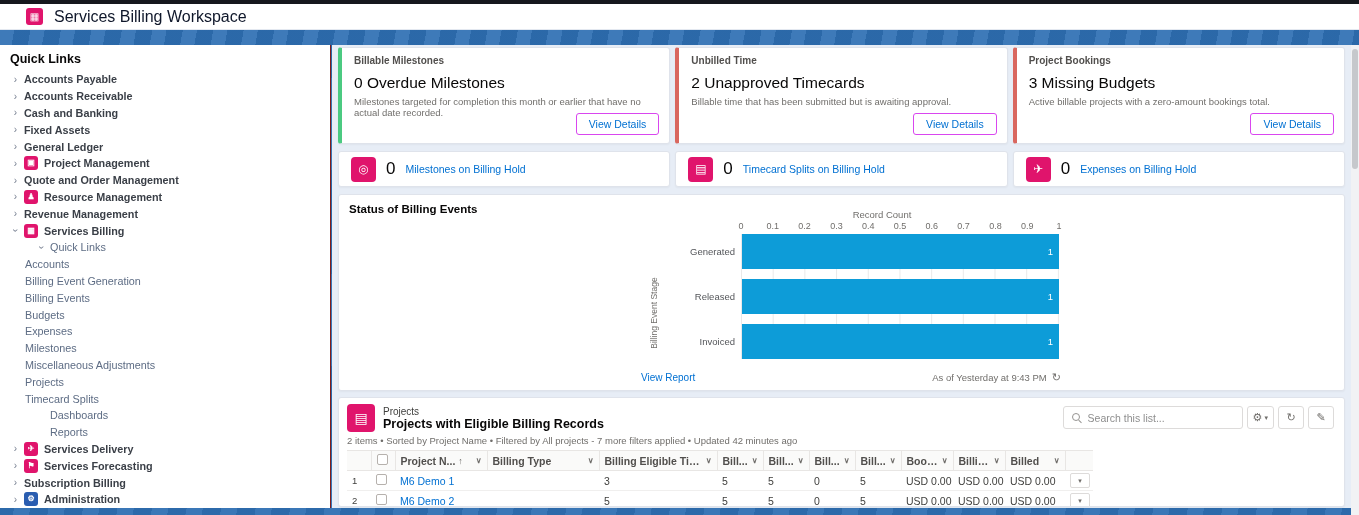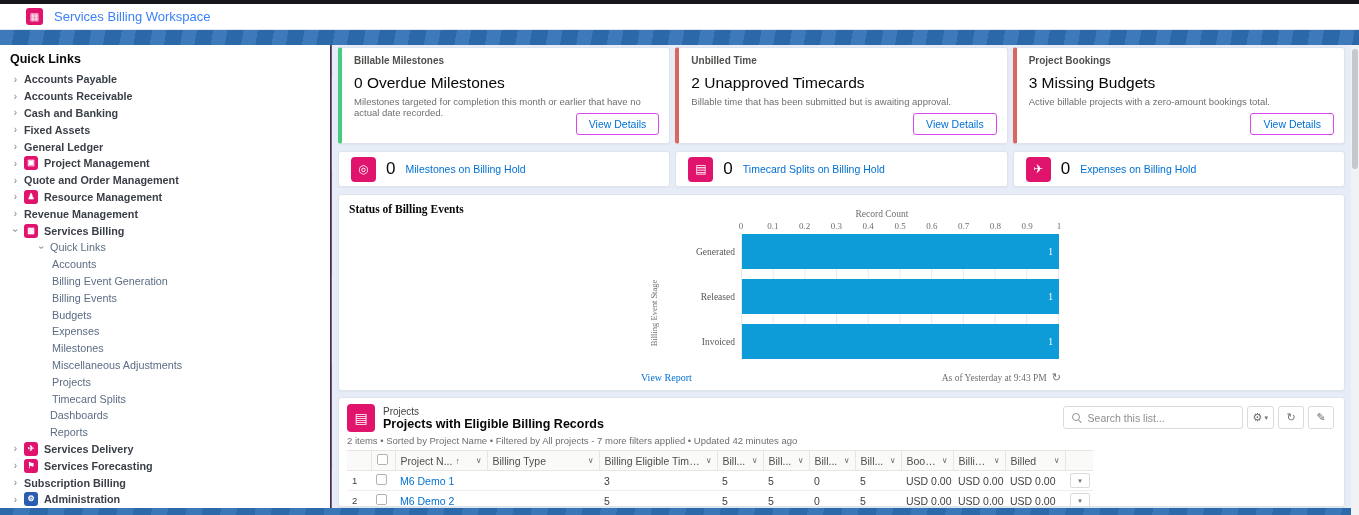--- a/index.html
+++ b/index.html
@@ -13,37 +13,37 @@
       radial-gradient(circle at 55% -80%, rgba(12,44,86,.22) 18px, transparent 19px),
       repeating-linear-gradient(100deg, rgba(255,255,255,.06) 0 16px, rgba(0,0,0,.05) 16px 34px);
     color:#3e3e3c;
   }
   
   .top-strip { position:absolute; top:0; left:0; right:0; height:4px; background:#16181d; }
   .app-header { position:absolute; top:4px; left:0; right:0; height:26px; background:#fff;
     display:flex; align-items:center; padding-left:26px; border-bottom:1px solid #e3e8f0; }
   .app-icon { width:17px; height:17px; border-radius:3px; background:#e0146c; color:#fff;
     font-size:10px; line-height:17px; text-align:center; margin-right:11px; }
-  .app-title { font-size:13px; color:#3b82f6; }
+  .app-title { font-size:16px; color:#0f172a; }
   .navbar { position:absolute; top:30px; left:0; right:0; height:15px;
     background-color:#2e6fb3;
     background-image:
       radial-gradient(circle at 22% 180%, rgba(255,255,255,.20) 10px, transparent 11px),
       radial-gradient(circle at 70% -90%, rgba(10,40,80,.25) 12px, transparent 13px),
       repeating-linear-gradient(100deg, rgba(255,255,255,.08) 0 14px, rgba(0,0,0,.06) 14px 30px);
   }
   
   .sidebar { position:absolute; left:0; top:45px; width:331px; height:463px; background:#fff;
     border-right:1px solid #7f1d1d; padding-top:7px; overflow:hidden; }
   .sidebar-title { font-size:12.5px; font-weight:bold; color:#080707; padding-left:10px; margin-bottom:5px; }
   .nav-list { list-style:none; }
   .nav-item { display:flex; align-items:center; height:16.8px; font-size:10.8px; cursor:pointer; }
   .nav-item.lv0 { padding-left:10px; font-weight:bold; color:#3a3f47; }
   .nav-item.lv1 { padding-left:36px; color:#5d6c84; }
-  .nav-item.lv2 { padding-left:52px; color:#5d6c84; }
+  .nav-item.lv2 { padding-left:25px; color:#5d6c84; }
   .nav-item.lv3 { padding-left:50px; color:#5d6c84; }
   .chev { width:11px; margin-right:3px; color:#767f90; font-size:10px; font-weight:normal;
     display:inline-block; text-align:center; }
   .chev.down { transform:rotate(90deg); }
   .nav-icon { width:14px; height:14px; border-radius:3px; color:#fff; font-size:8px; line-height:14px;
     text-align:center; margin-right:6px; flex:0 0 14px; }
   
   .main { position:absolute; left:332px; top:45px; width:1019px; height:463px;
     background:#e7edf6; padding:2px 6px 0 6px; }
   .scrollbar { position:absolute; right:0; top:45px; width:8px; height:470px; background:#f1f2f4; }
@@ -62,21 +62,21 @@
     border-radius:3px; color:#0070d2; font-size:10.5px; padding:4px 12px; cursor:pointer;
     font-family:"Liberation Sans", sans-serif; }
   
   .hold-row { display:flex; gap:5px; height:36px; margin-bottom:7px; }
   .hold-card { flex:1; display:flex; align-items:center; gap:10px; padding:0 12px; }
   .hold-icon { width:25px; height:25px; border-radius:4px; background:#e0146c; color:#fff;
     font-size:12px; line-height:25px; text-align:center; flex:0 0 25px; }
   .hold-count { font-size:17px; color:#080707; }
   .hold-label { font-size:10.5px; color:#0070d2; cursor:pointer; }
   
-  .chart-card { position:relative; height:197px; margin-bottom:6px; padding:8px 10px;font-family:Liberation Serif, serif; }
+  .chart-card { position:relative; height:197px; margin-bottom:6px; padding:8px 10px; }
   .chart-title { font-size:11.5px; font-weight:bold; color:#080707; }
   .chart-wrap { position:absolute; left:302px; top:14px; width:418px; }
   .chart-xtitle { font-size:9.5px; color:#706e6b; text-align:center; padding-left:64px; height:13px; }
   .chart-body { display:flex; }
   .chart-ylabel { width:12px; position:relative; }
   .chart-ylabel span { position:absolute; left:-32px; top:86px; transform:rotate(-90deg);
     transform-origin:center; font-size:8.5px; color:#706e6b; width:90px; text-align:center; display:block; }
   .chart-cats { width:52px; padding-top:12px;margin-left:36px; }
   .chart-cat { height:35px; margin-bottom:10px; display:flex; align-items:center; justify-content:flex-end;
     padding-right:6px; font-size:9.5px; color:#54565a; }
@@ -107,21 +107,21 @@
   .search-box input::placeholder { color:#8e8e8e; }
   .mag { width:10px; height:10px; position:relative; display:inline-block; flex:0 0 10px; }
   .mag::before { content:''; position:absolute; width:6px; height:6px; border:1.2px solid #969492; border-radius:50%; left:0; top:0; }
   .mag::after { content:''; position:absolute; width:4px; height:1.2px; background:#969492; transform:rotate(45deg); left:6px; top:8px; }
   .icon-btn { height:23px; min-width:26px; border:1px solid #dddbda; border-radius:3px; background:#fff;
     color:#706e6b; font-size:11px; display:flex; align-items:center; justify-content:center; gap:2px;
     cursor:pointer; padding:0 5px; font-family:"Liberation Sans", sans-serif; }
   .gear-caret { font-size:7px; }
   .list-meta { font-size:9.5px; color:#706e6b; margin:3px 0 4px 0; }
   table.grid { border-collapse:collapse; table-layout:fixed; width:746px; font-size:10.5px; }
-  .grid th { height:20px; background:#fafaf9; font-weight:normal; color:#514f4d; text-align:left;
+  .grid th { height:20px; background:#fafaf9; font-weight:bold; color:#514f4d; text-align:left;
     padding:0 5px; border-top:1px solid #e8e6e4; border-bottom:1px solid #e8e6e4; border-right:1px solid #e8e6e4;
     white-space:nowrap; overflow:hidden; cursor:pointer; }
   .grid th:last-child { border-right:none; }
   .grid td { height:20px; padding:0 5px; border-bottom:1px solid #f0efee; color:#3e3e3c; white-space:nowrap; overflow:hidden; }
   .th-inner { display:flex; align-items:center; }
   .th-label { overflow:hidden; text-overflow:ellipsis; }
   .th-caret { margin-left:auto; font-size:8px; color:#706e6b; padding-left:4px; }
   .sort-arrow { font-size:9px; color:#706e6b; margin-left:3px; }
   .rownum { color:#706e6b; font-size:9.5px; }
   .cb { display:inline-block; width:11px; height:11px; border:1px solid #b6b1ad; border-radius:2px; background:#fff; cursor:pointer; }

